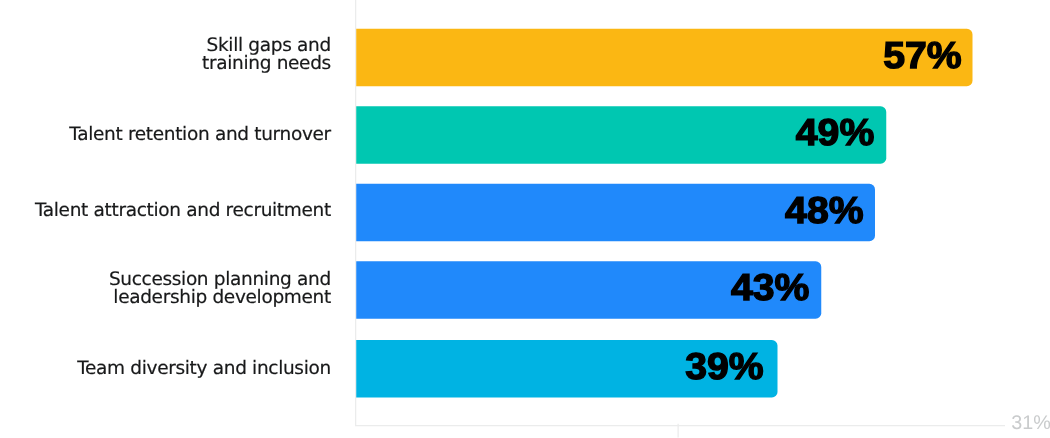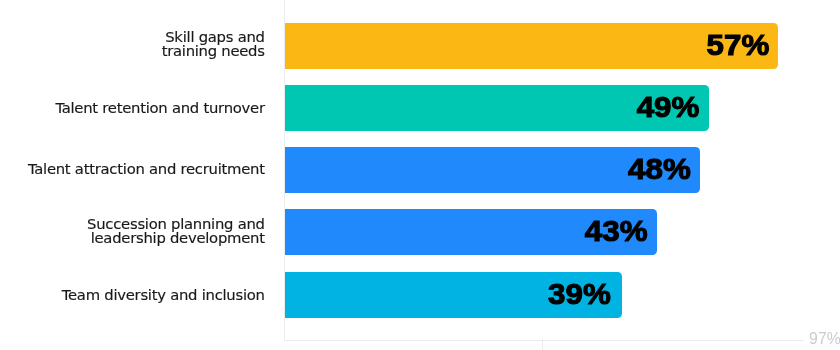--- a/index.html
+++ b/index.html
@@ -45,14 +45,14 @@
       <div class="bar" style="left: 284.5px; top: 271.5px; width: 337.87px; height: 46px; background: rgb(0, 179, 227);"></div>
     </div>
   <div id="bar-values">
       <div class="bar-value" style="left: 284.5px; width: 484.31px; top: 34.1px;">57%</div>
       <div class="bar-value" style="left: 284.5px; width: 414.403px; top: 96px;">49%</div>
       <div class="bar-value" style="left: 284.5px; width: 405.84px; top: 158.4px;">48%</div>
       <div class="bar-value" style="left: 284.5px; width: 362.523px; top: 220.4px;">43%</div>
       <div class="bar-value" style="left: 284.5px; width: 325.87px; top: 282.9px;">39%</div>
     </div>
 
-  <div class="axis-tick-label" style="left: 809.1px; top: 330.1px; color: rgb(201, 203, 204);">97%</div>
+  <div class="axis-tick-label" style="left: 809.1px; top: 330.1px; color: rgb(201, 203, 204);">31%</div>
 </div>
 
 </body></html>

